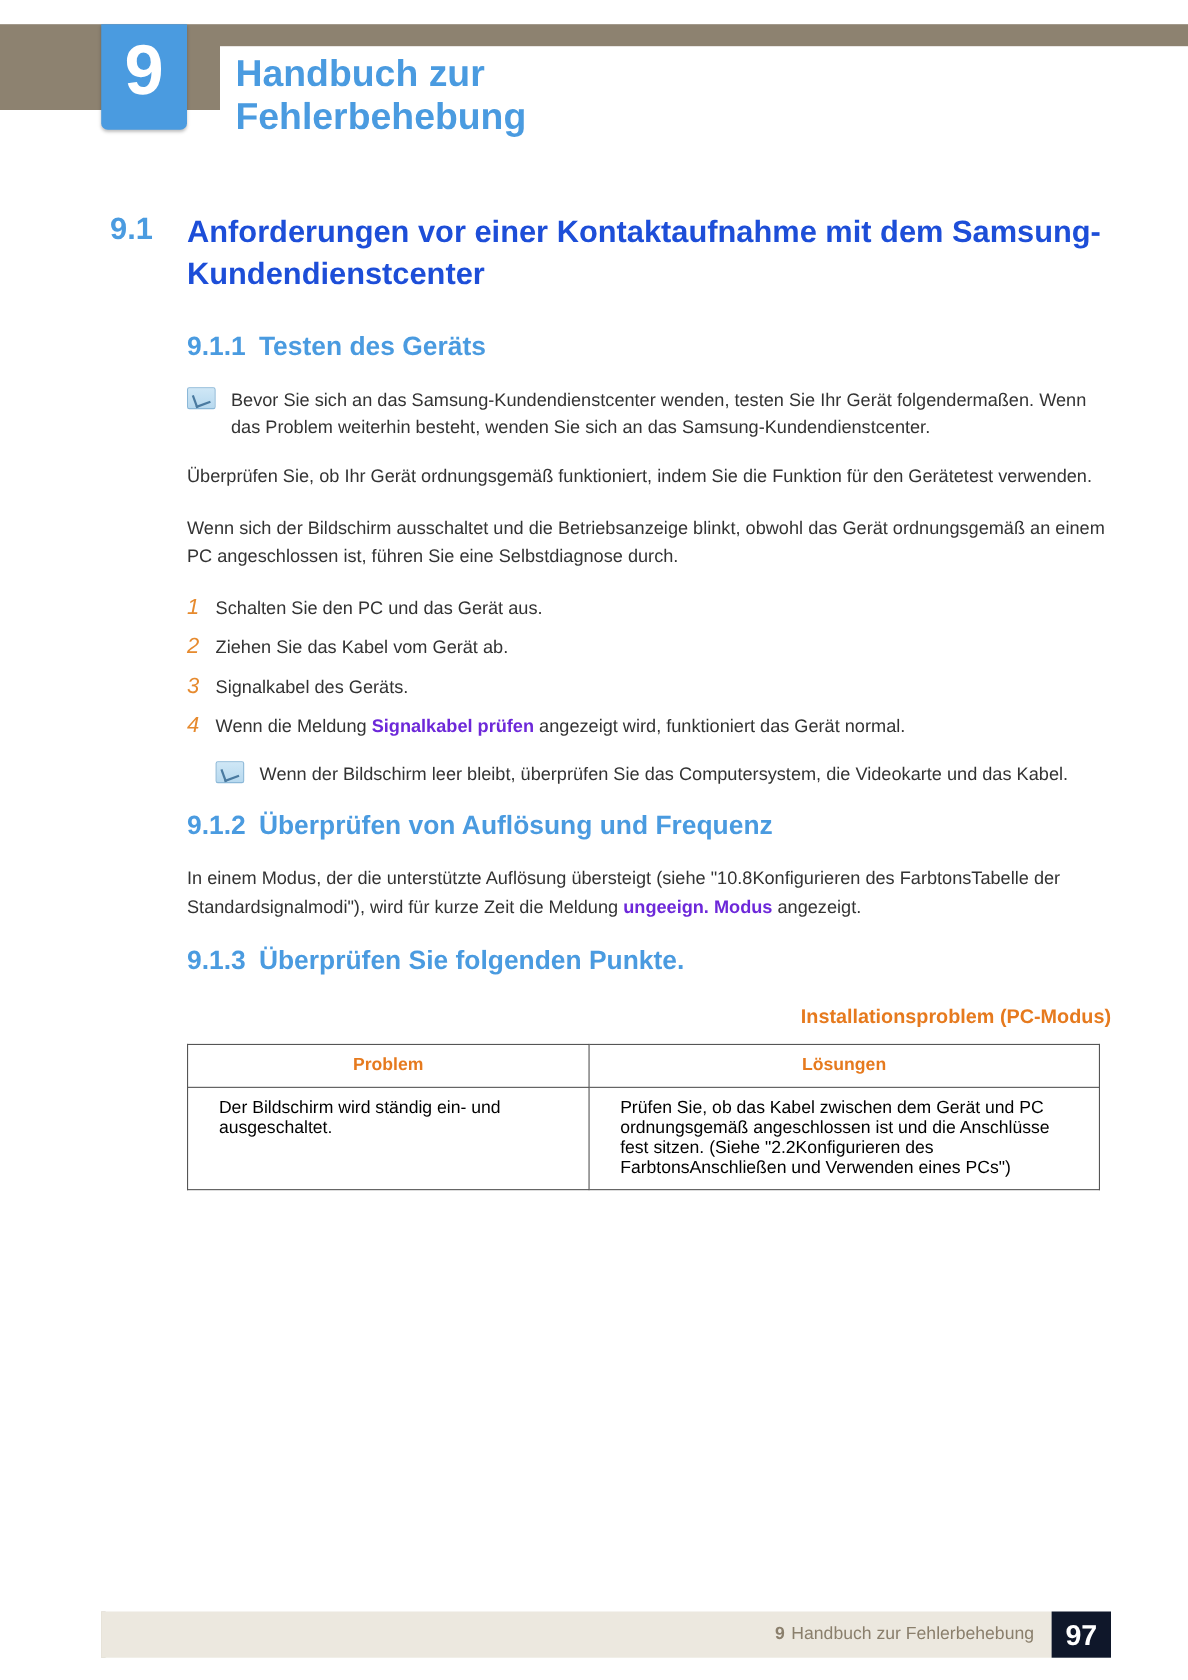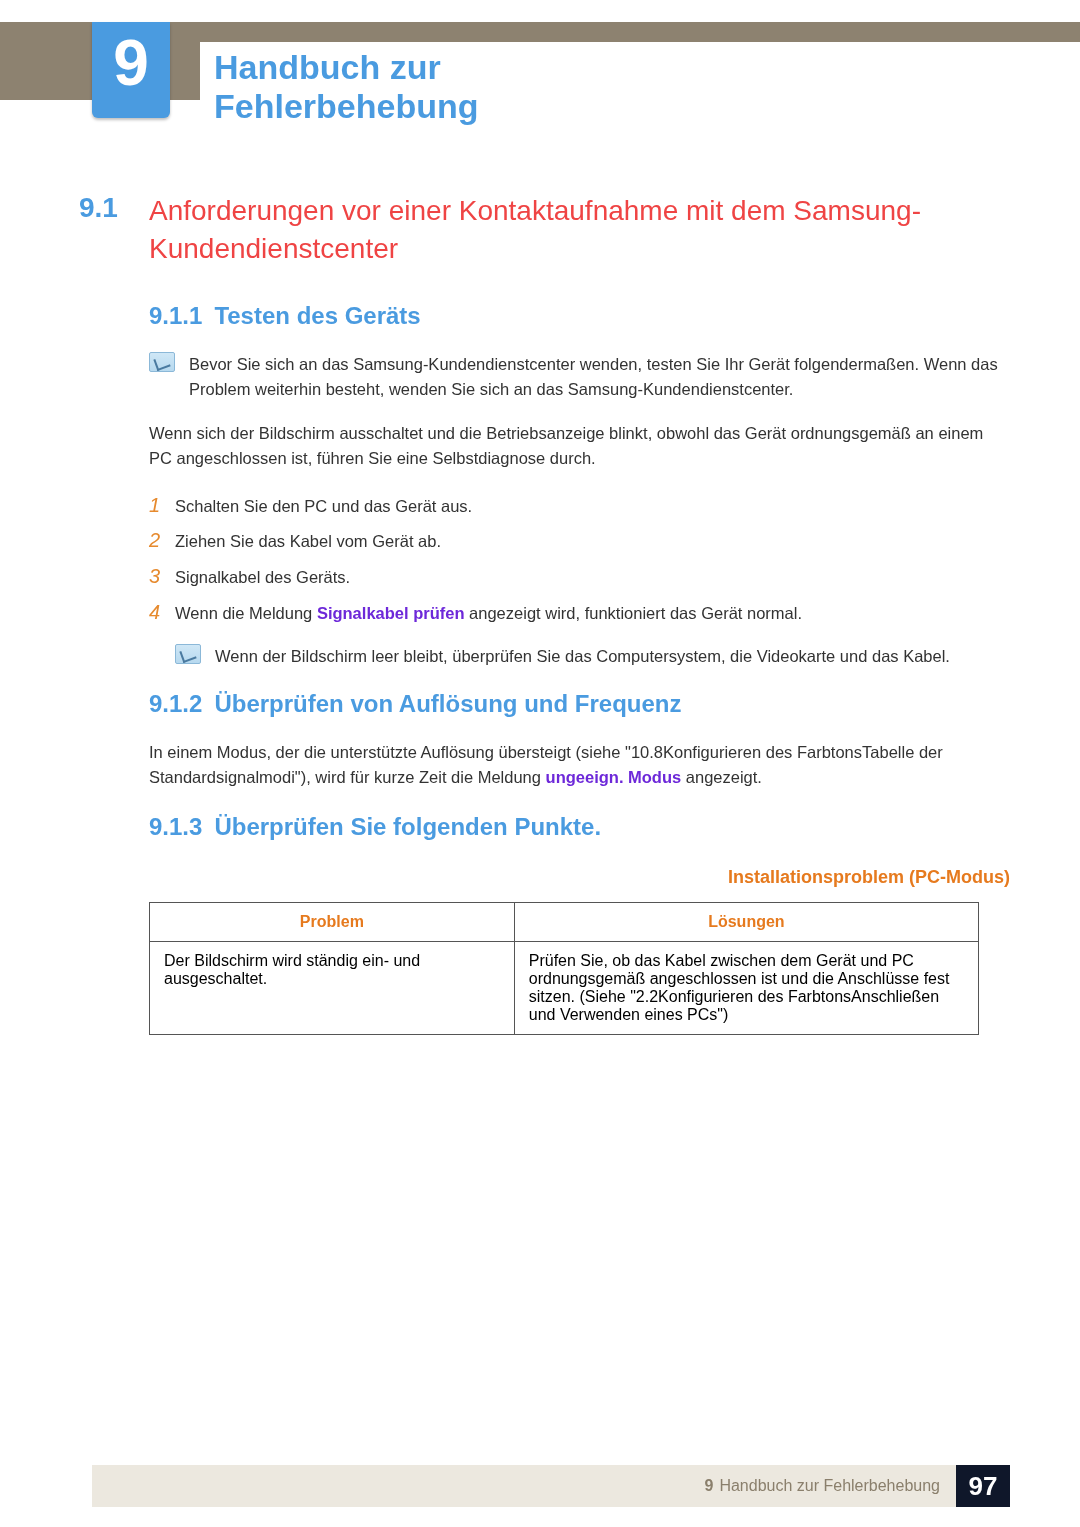--- a/index.html
+++ b/index.html
@@ -33,34 +33,34 @@
     position: absolute;
     top: 42px; left: 200px;
     font-size: 34px;
     font-weight: bold;
     color: #4a9be0;
     background: #fff;
     padding: 6px 740px 6px 14px;
   }
   .content {
     position: absolute;
-    top: 192px; left: 79px; right: 70px;
+    top: 192px; left: 100px; right: 70px;
   }
   .h1-row { display: flex; margin-bottom: 34px; }
   .h1-num {
     color: #4a9be0;
     font-size: 28px;
     font-weight: bold;
     width: 70px;
     flex-shrink: 0;
   }
   .h1-text {
-    color: #ef4444;
+    color: #1d4ed8;
     font-size: 28px;
-    font-weight: normal;
+    font-weight: bold;
     line-height: 1.35;
   }
   .h2 {
     color: #4a9be0;
     font-size: 24px;
     font-weight: bold;
     margin: 20px 0 22px 70px;
   }
   .h2 .num { margin-right: 12px; }
   .note-block {
@@ -110,21 +110,21 @@
     margin: 26px 0 14px 70px;
     text-align: right;
   }
   table.prob {
     margin-left: 70px;
     border-collapse: collapse;
     width: 830px;
   }
   table.prob th, table.prob td {
     border: 1px solid #555;
-    padding: 10px 14px;
+    padding: 10px 28px;
     font-size: 16px;
     text-align: left;
     vertical-align: top;
   }
   table.prob th {
     color: #e67a1e;
     font-weight: bold;
     text-align: center;
     background: #fff;
   }
@@ -180,20 +180,21 @@
 
   <div class="h2">
     <span class="num">9.1.1</span><span>Testen des Geräts</span>
   </div>
 
   <div class="note-block">
     <div class="note-icon"></div>
     <div class="note-text">Bevor Sie sich an das Samsung-Kundendienstcenter wenden, testen Sie Ihr Gerät folgendermaßen. Wenn das Problem weiterhin besteht, wenden Sie sich an das Samsung-Kundendienstcenter.</div>
   </div>
 
+  <div class="body-text">Überprüfen Sie, ob Ihr Gerät ordnungsgemäß funktioniert, indem Sie die Funktion für den Gerätetest verwenden.</div>
   <div class="body-text">Wenn sich der Bildschirm ausschaltet und die Betriebsanzeige blinkt, obwohl das Gerät ordnungsgemäß an einem PC angeschlossen ist, führen Sie eine Selbstdiagnose durch.</div>
 
   <div class="steps">
     <div class="step-row">
       <div class="step-num">1</div>
       <div class="step-text">Schalten Sie den PC und das Gerät aus.</div>
     </div>
     <div class="step-row">
       <div class="step-num">2</div>
       <div class="step-text">Ziehen Sie das Kabel vom Gerät ab.</div>

